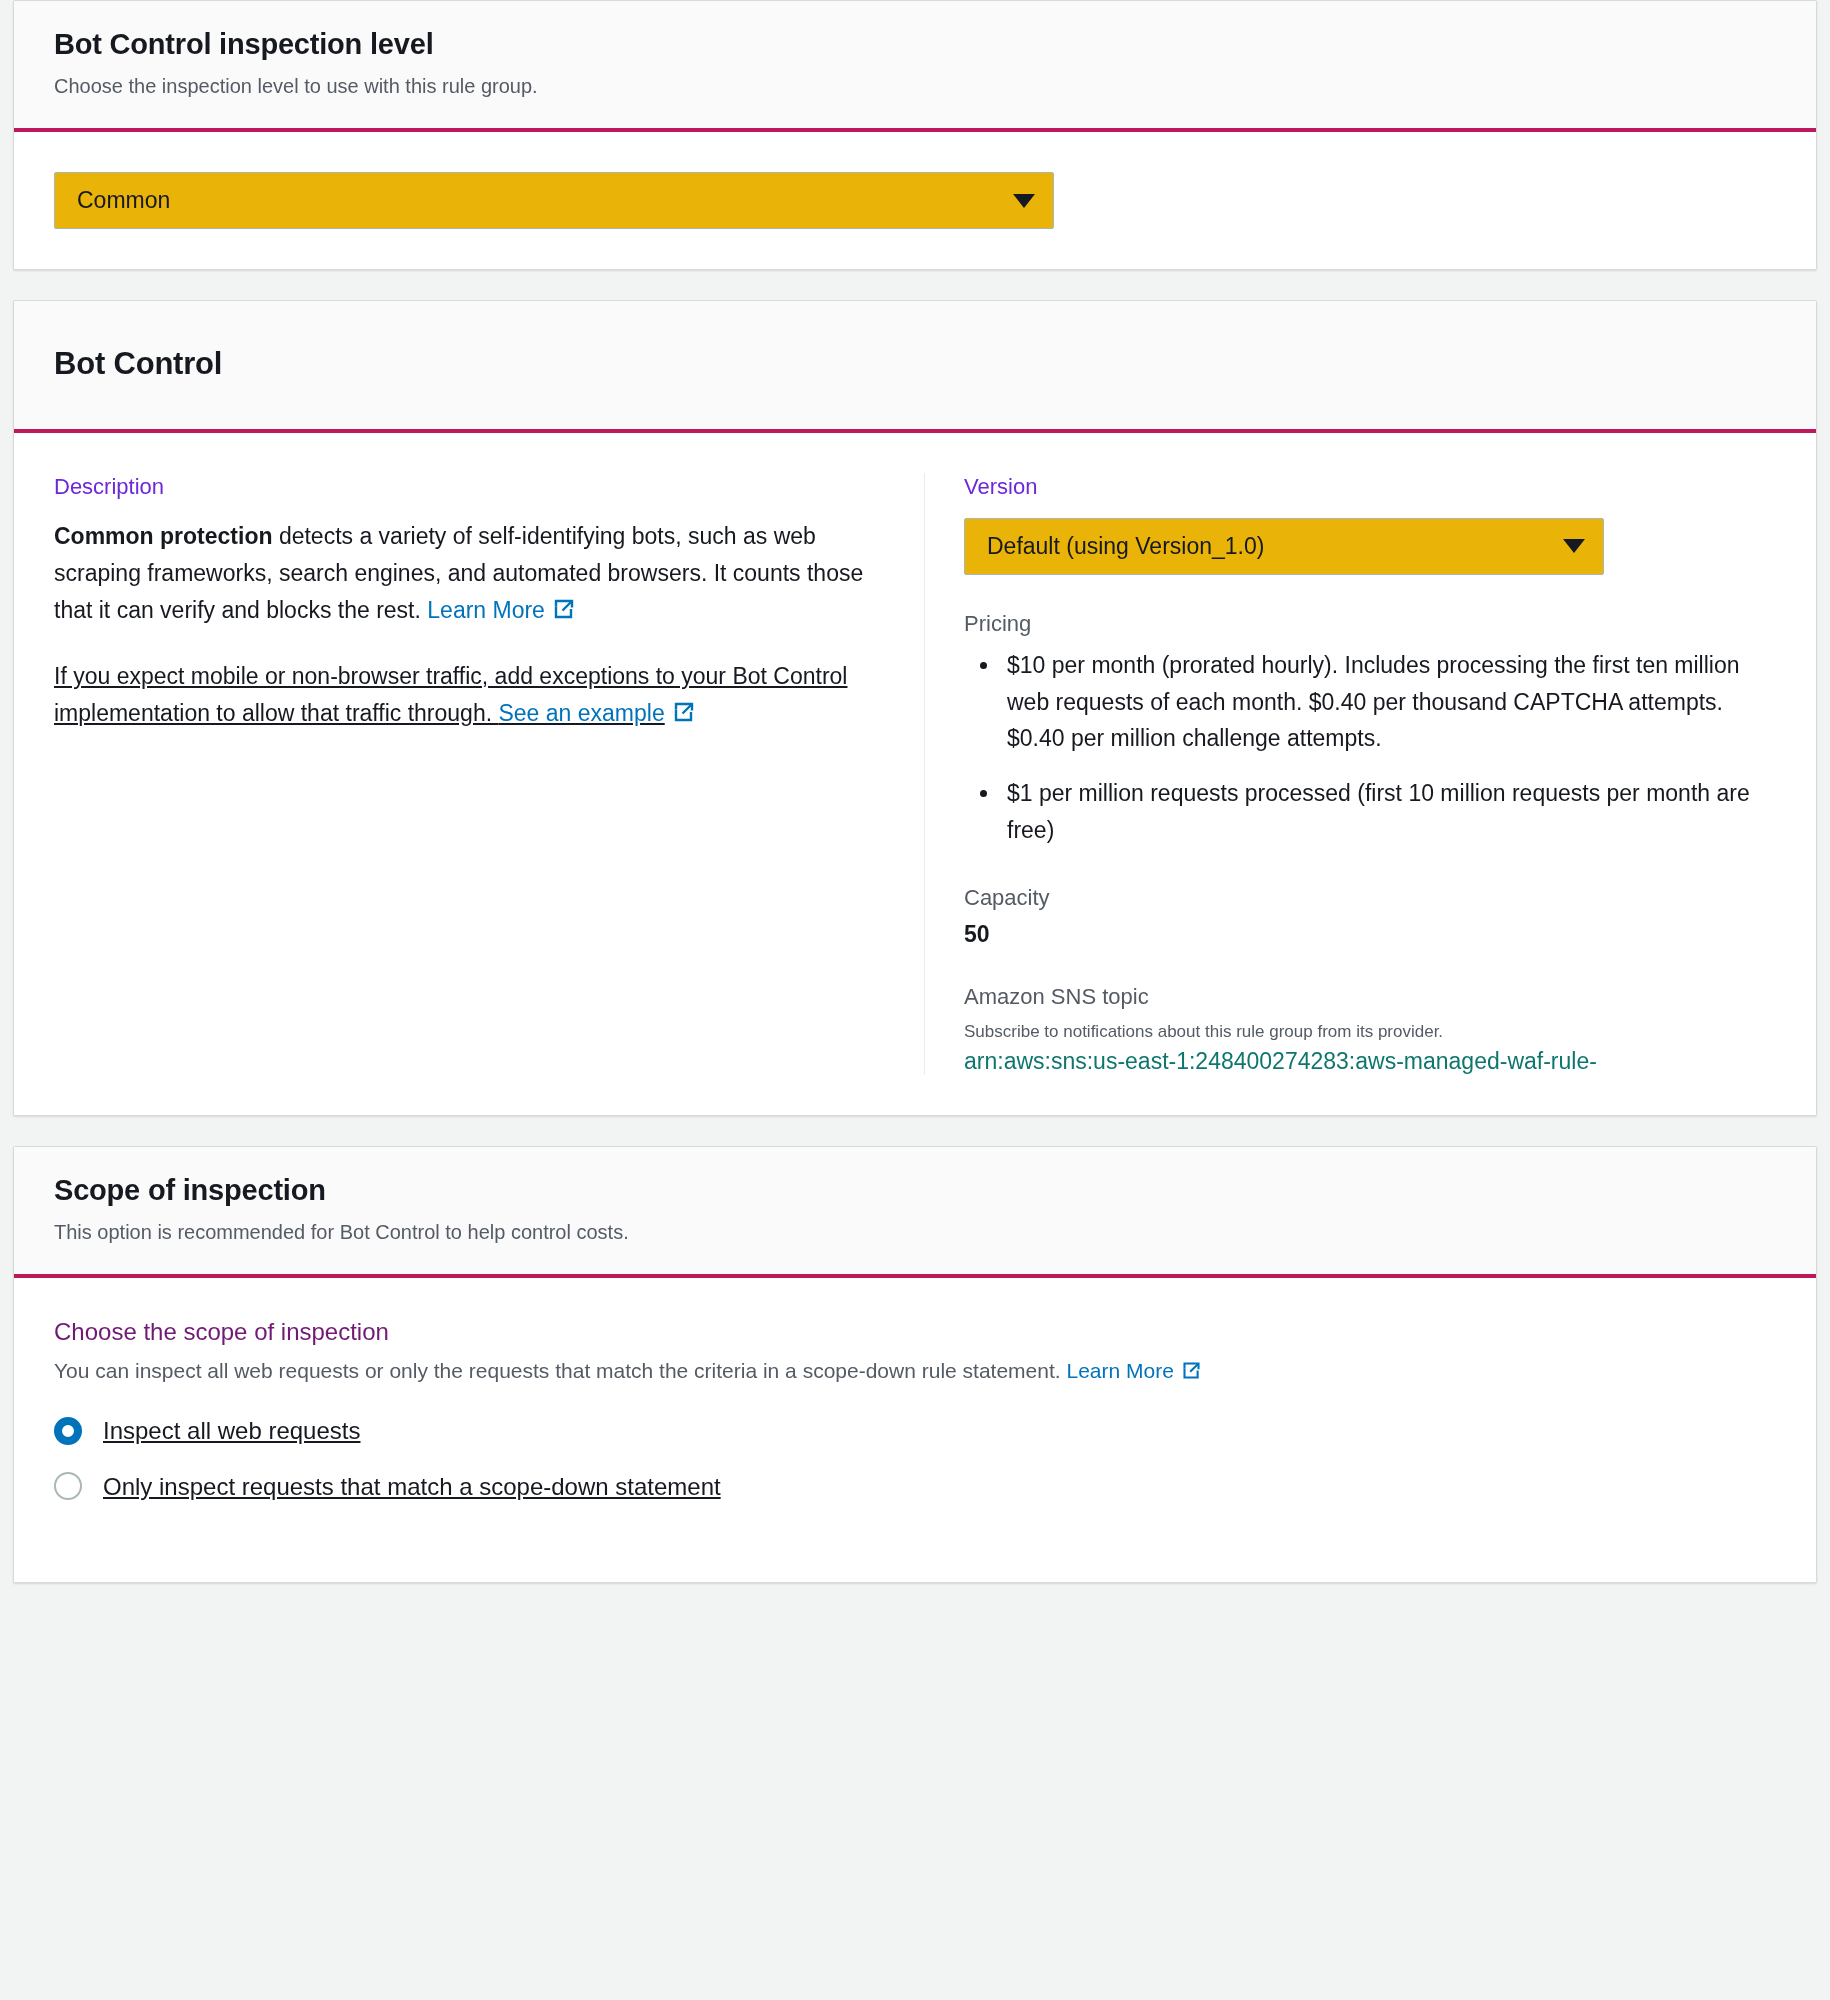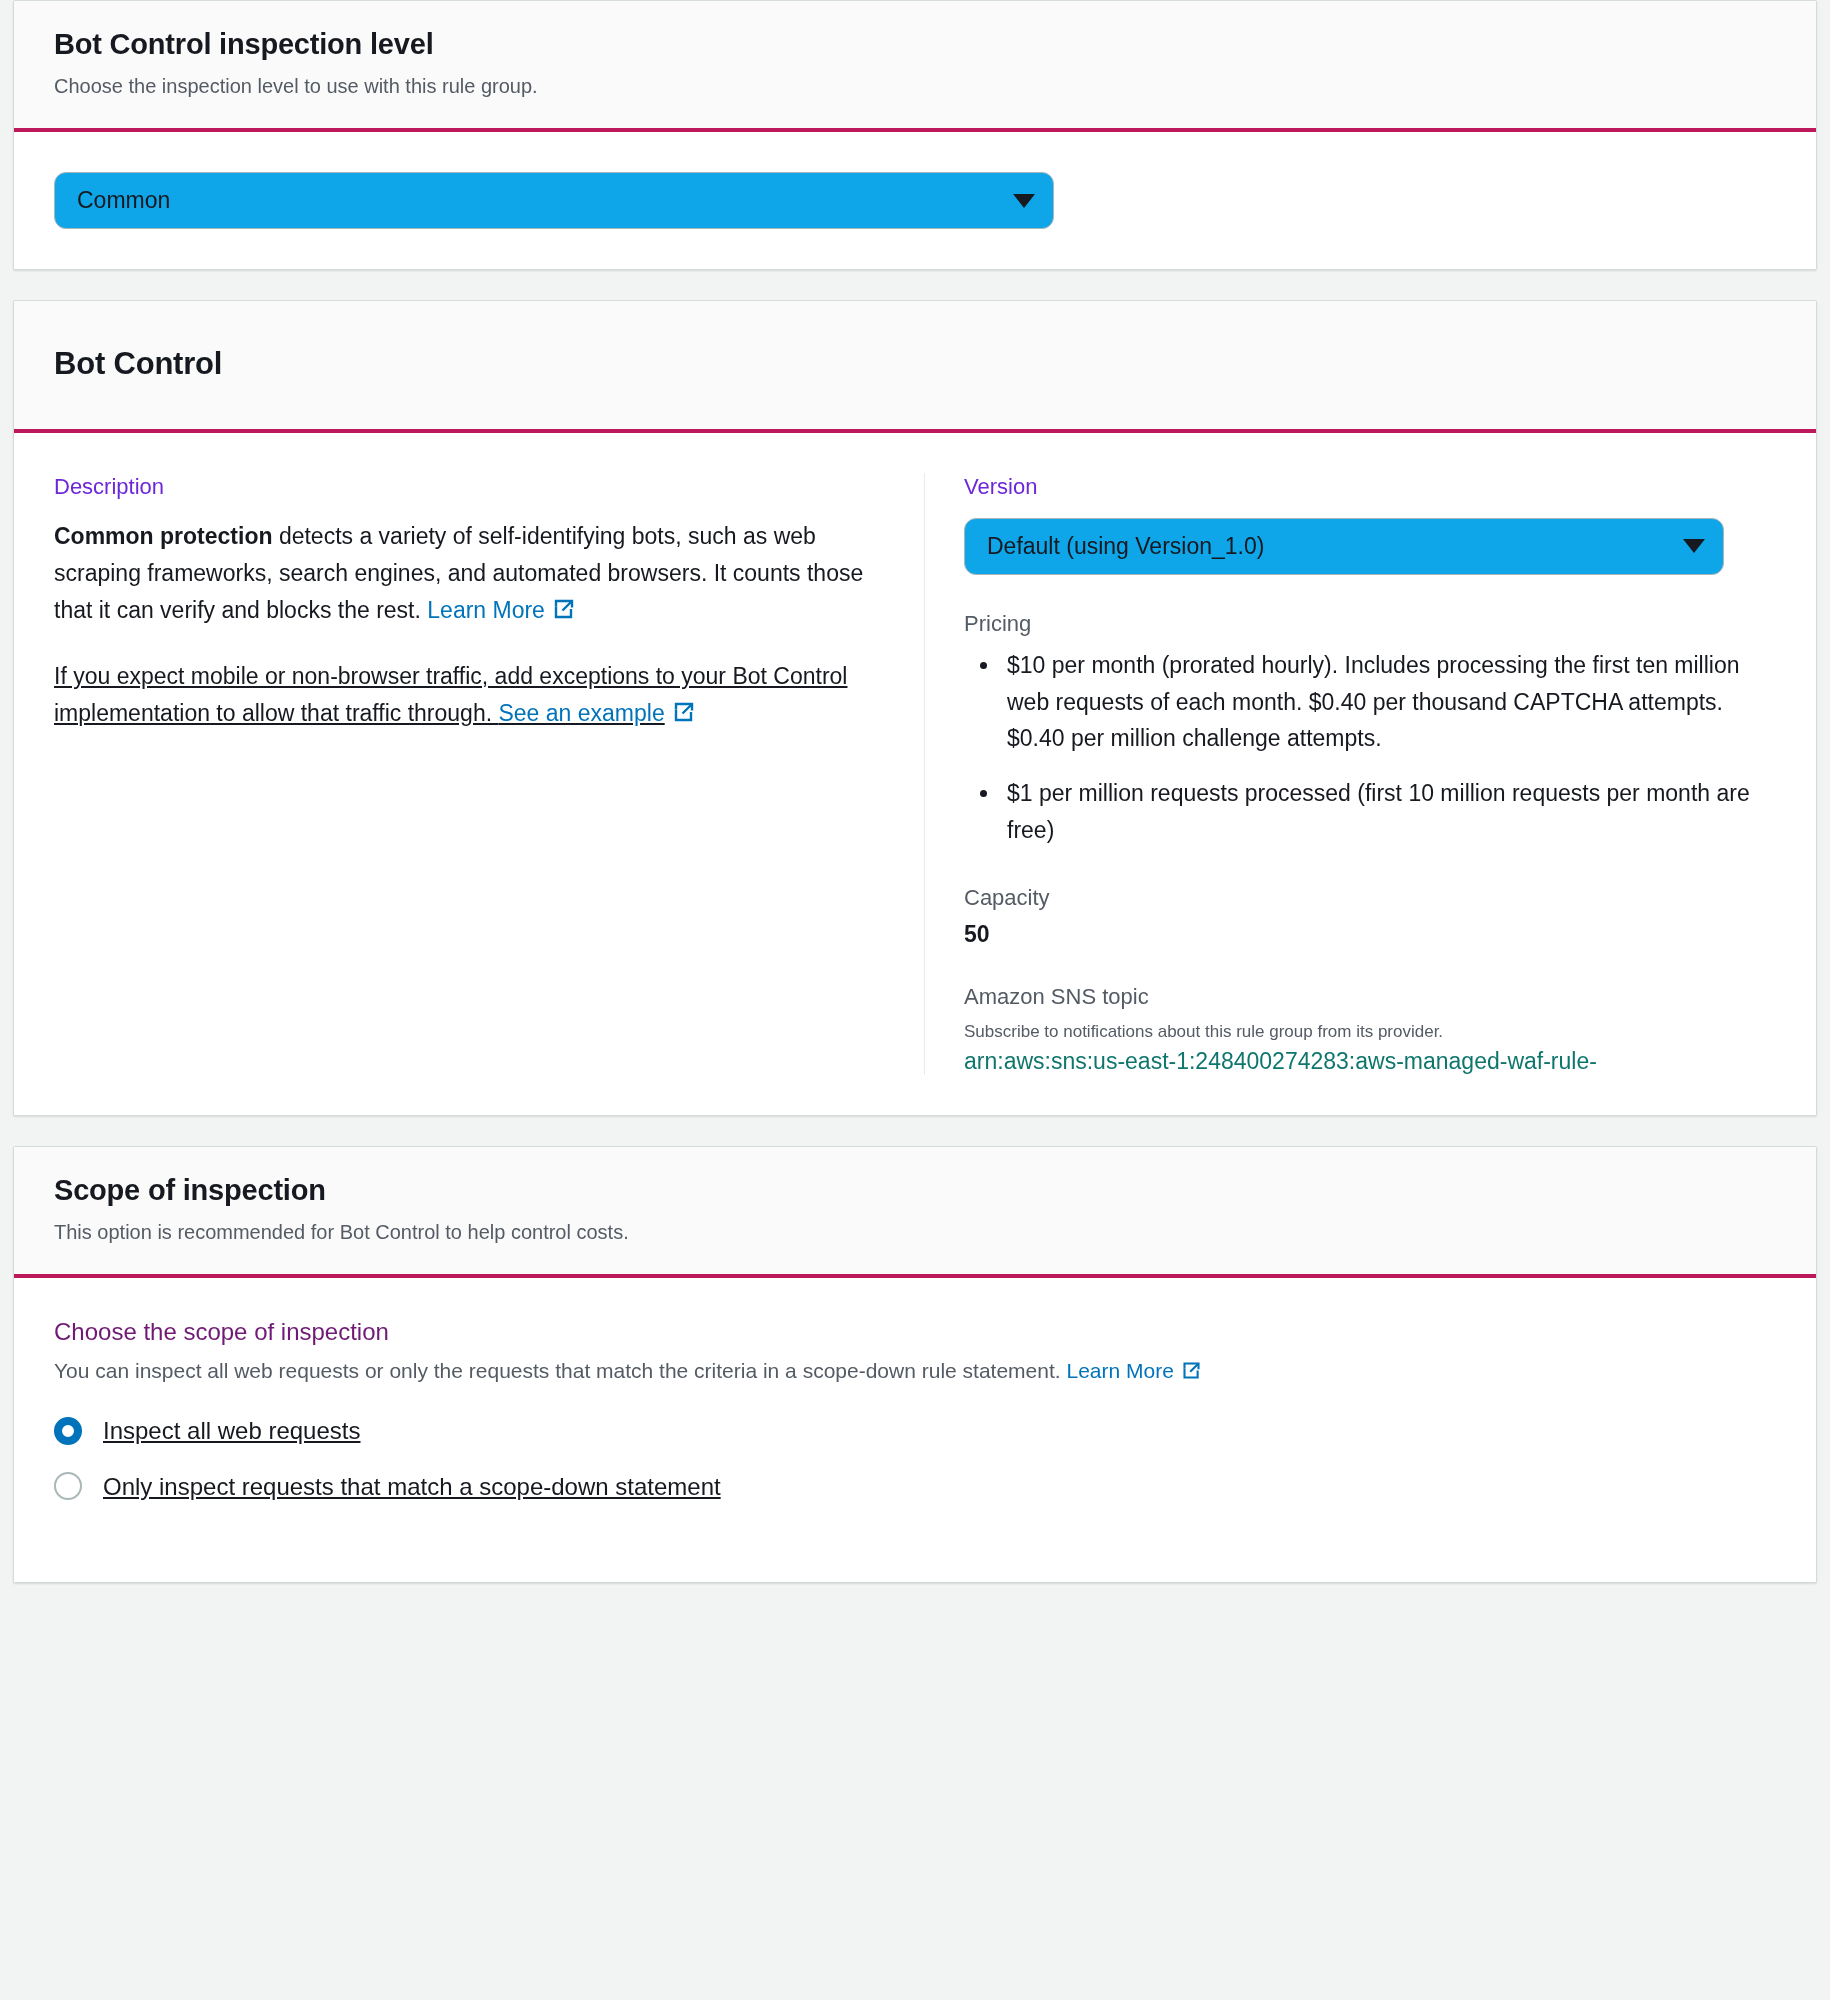--- a/index.html
+++ b/index.html
@@ -61,41 +61,41 @@
     background: #ffffff;
   }
 
   
   .select-wrap {
     position: relative;
     display: block;
   }
   .select-box {
     border: 1px solid #aab7b8;
-    border-radius: 12px;
-    background: #0ea5e9;
+    border-radius: 2px;
+    background: #eab308;
     height: 57px;
     display: flex;
     align-items: center;
     padding: 0 18px 0 22px;
     font-size: 23px;
     color: #16191f;
     justify-content: space-between;
     cursor: pointer;
   }
   .select-box .caret {
     width: 0; height: 0;
     border-left: 11px solid transparent;
     border-right: 11px solid transparent;
     border-top: 14px solid #16191f;
     margin-left: 12px;
     flex: 0 0 auto;
   }
   .select-level { width: 1000px; }
-  .select-version { width: 760px; }
+  .select-version { width: 640px; }
 
   
   .cols {
     display: flex;
     align-items: stretch;
   }
   .col-left {
     width: 870px;
     flex: 0 0 870px;
     padding-right: 40px;

